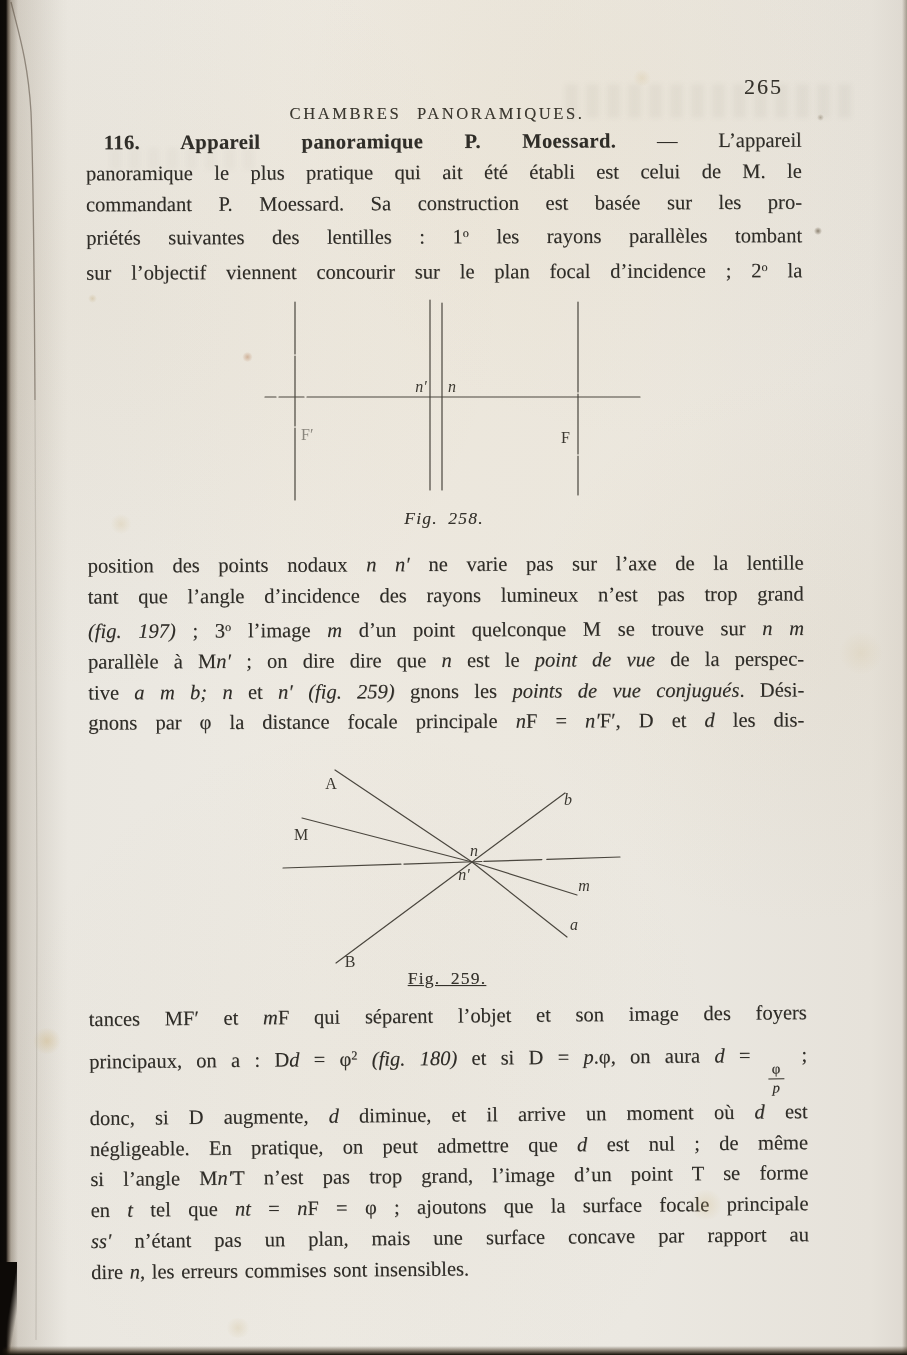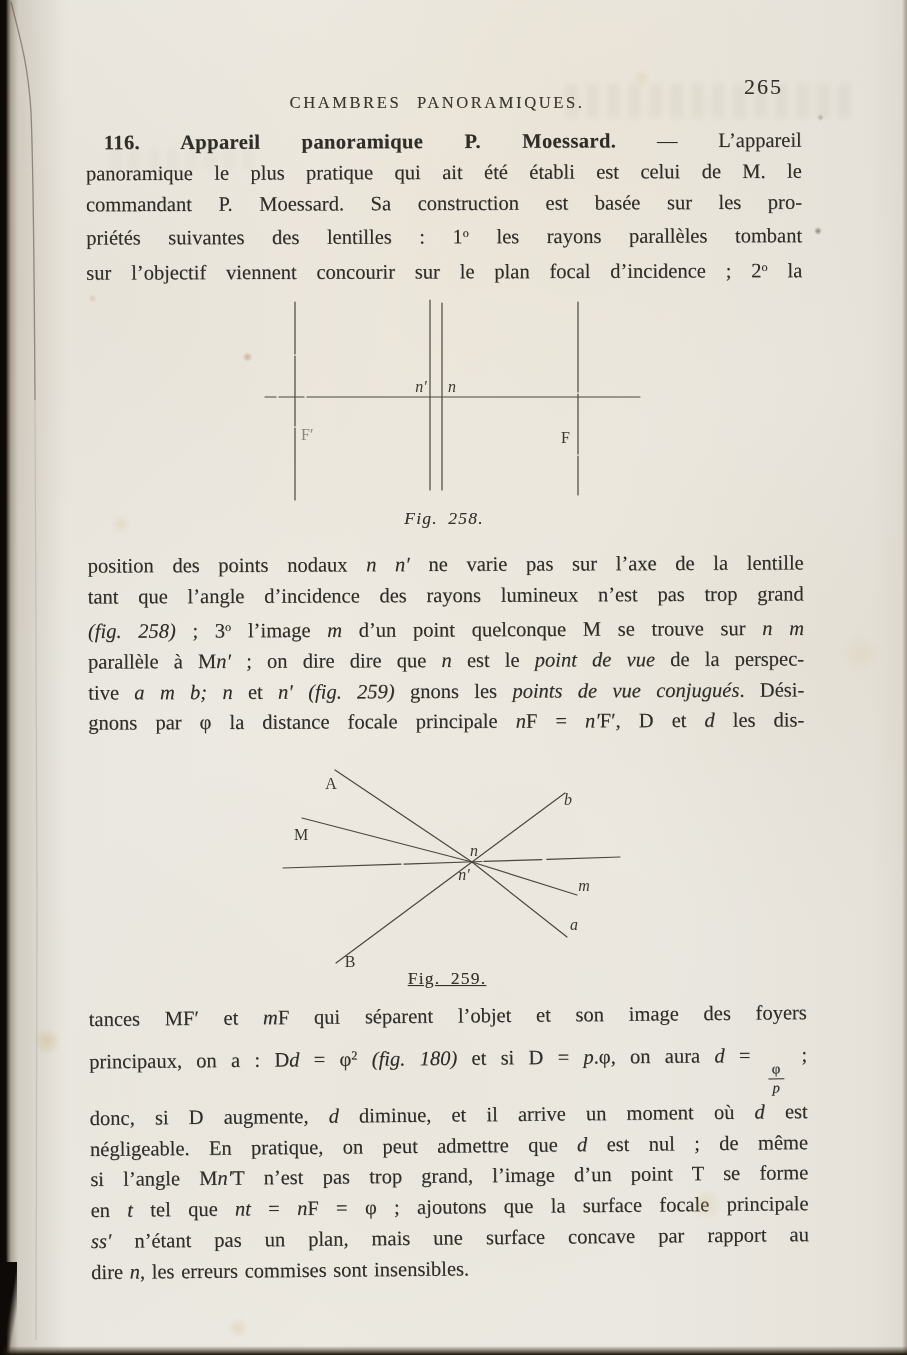--- a/index.html
+++ b/index.html
@@ -23,21 +23,21 @@
   .line{line-height:30.8px;text-align:justify;text-align-last:justify;text-justify:inter-word;word-spacing:1.5px;}
   .line.last{text-align-last:left;}
   .line.indent{text-indent:18px;}
   .line.tall{line-height:46px;}
   .it{font-style:italic;}
   .bd{font-weight:700;letter-spacing:.4px;}
   .sup{font-size:.6em;vertical-align:.52em;}
   .frac{display:inline-flex;flex-direction:column;align-items:center;font-size:.72em;line-height:1.08;vertical-align:-.8em;margin:0 3px;}
   .fnum{padding:0 4px 1px;border-bottom:1.4px solid #2f2d28;}
   .fden{font-style:italic;padding-top:1px;}
-  #hdr-title{position:absolute;left:86px;top:93px;width:702px;text-align:center;
+  #hdr-title{position:absolute;left:86px;top:104px;width:702px;text-align:center;
     font-size:16.5px;letter-spacing:2.6px;word-spacing:9px;color:#3a372f;}
   #pagenum{position:absolute;left:744px;top:74px;font-size:22px;letter-spacing:2px;color:#33302a;}
   .figure{position:absolute;}
   .figure svg{display:block;}
   .figure line, .figure path{stroke:#4a463e;stroke-width:1.2;fill:none;stroke-linecap:round;}
   .figure text{fill:#3b3831;font-size:16px;font-family:"Liberation Serif","DejaVu Serif",serif;}
   .figure text.itl{font-style:italic;}
   .caption{position:absolute;text-align:center;font-size:17.5px;letter-spacing:1.2px;word-spacing:5px;color:#34312b;}
   
   .edge-left{position:absolute;left:0;top:0;width:18px;height:1355px;pointer-events:none;
@@ -86,21 +86,21 @@
     <text class="itl" x="197" y="99" text-anchor="middle">n</text>
     <text x="46" y="147" opacity="0.55">F′</text>
     <text x="306" y="150">F</text>
   </svg>
 </div>
 <div class="caption ink" style="left:86px;top:508px;width:716px;font-style:italic;">Fig. 258.</div>
 
 <div id="p2" class="par ink" style="left:88px;top:549px;width:716px;transform:rotate(-0.25deg);">
   <div class="line"><span>position des points nodaux </span><span class="it">n n′</span><span> ne varie pas sur l’axe de la lentille</span></div>
   <div class="line"><span>tant que l’angle d’incidence des rayons lumineux n’est pas trop grand</span></div>
-  <div class="line"><span class="it">(fig. 258)</span><span> ; 3</span><span class="sup">o</span><span> l’image </span><span class="it">m</span><span> d’un point quelconque M se trouve sur </span><span class="it">n m</span></div>
+  <div class="line"><span class="it">(fig. 197)</span><span> ; 3</span><span class="sup">o</span><span> l’image </span><span class="it">m</span><span> d’un point quelconque M se trouve sur </span><span class="it">n m</span></div>
   <div class="line"><span>parallèle à M</span><span class="it">n′</span><span> ; on dire dire que </span><span class="it">n</span><span> est le </span><span class="it">point de vue</span><span> de la perspec-</span></div>
   <div class="line"><span>tive </span><span class="it">a m b;</span><span> </span><span class="it">n</span><span> et </span><span class="it">n′</span><span> </span><span class="it">(fig. 259)</span><span> gnons les </span><span class="it">points de vue conjugués</span><span>. Dési-</span></div>
   <div class="line"><span>gnons par φ la distance focale principale </span><span class="it">n</span><span>F = </span><span class="it">n′</span><span>F′, D et </span><span class="it">d</span><span> les dis-</span></div>
 </div>
 
 <div class="figure" style="left:268px;top:753px;">
   <svg width="425" height="218" viewBox="0 0 425 218">
     <line x1="15" y1="115" x2="352" y2="104" stroke-dasharray="118 3 78 2 58 5 90"></line>
     <line x1="67" y1="17" x2="204" y2="109"></line>
     <line x1="34" y1="65" x2="204" y2="109"></line>

